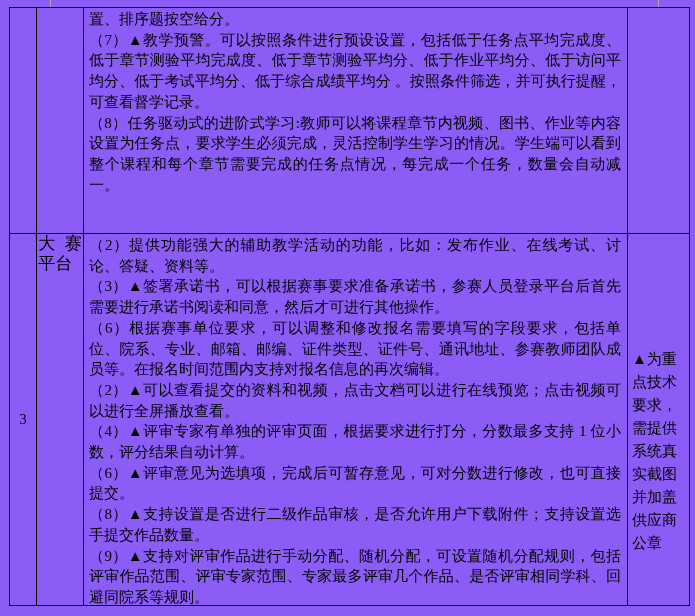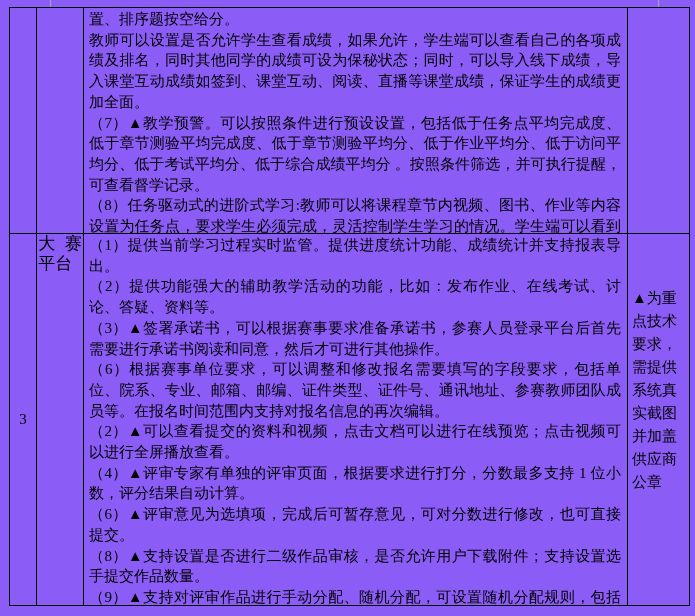--- a/index.html
+++ b/index.html
@@ -75,21 +75,21 @@
     margin: 0;
     text-align: justify;
     text-justify: inter-character;
     word-break: break-all;
   }
   .cell-note {
     padding: 0 0 0 4px;
     font-size: 15px;
   }
   .cell-note .note-inner {
-    margin-top: 53px;
+    margin-top: 114px;
     width: 3.1em;
     line-height: 23px;
     text-align: left;
     word-break: break-all;
   }
 </style>
 </head>
 <body>
 
 <div class="page">
@@ -100,37 +100,35 @@
   <div class="req-table">
 
     <div class="cell cell-no b-right b-bottom"></div>
 
     <div class="cell cell-category b-right b-bottom">
       <div class="cat-inner"></div>
     </div>
 
     <div class="cell cell-content b-right b-bottom">
         <p>置、排序题按空给分。</p>
-        <p>教师可以设置是否允许学生查看成绩，如果允许，学生端可以查看自己的各项成绩及排名，同时其他同学的成绩可设为保秘状态；同时，可以导入线下成绩，导入课堂互动成绩如签到、课堂互动、阅读、直播等课堂成绩，保证学生的成绩更加全面。</p>
         <p>（7）▲教学预警。可以按照条件进行预设设置，包括低于任务点平均完成度、低于章节测验平均完成度、低于章节测验平均分、低于作业平均分、低于访问平均分、低于考试平均分、低于综合成绩平均分 。按照条件筛选，并可执行提醒，可查看督学记录。</p>
         <p>（8）任务驱动式的进阶式学习:教师可以将课程章节内视频、图书、作业等内容设置为任务点，要求学生必须完成，灵活控制学生学习的情况。学生端可以看到整个课程和每个章节需要完成的任务点情况，每完成一个任务，数量会自动减一。</p>
       </div>
 
     <div class="cell cell-note b-bottom">
       <div class="note-inner"></div>
     </div>
 
     <div class="cell cell-no b-right">3</div>
 
     <div class="cell cell-category b-right">
       <div class="cat-inner">大赛平台</div>
     </div>
 
     <div class="cell cell-content b-right">
-        <p>（1）提供当前学习过程实时监管。提供进度统计功能、成绩统计并支持报表导出。</p>
         <p>（2）提供功能强大的辅助教学活动的功能，比如：发布作业、在线考试、讨论、答疑、资料等。</p>
         <p>（3）▲签署承诺书，可以根据赛事要求准备承诺书，参赛人员登录平台后首先需要进行承诺书阅读和同意，然后才可进行其他操作。</p>
         <p>（6）根据赛事单位要求，可以调整和修改报名需要填写的字段要求，包括单位、院系、专业、邮箱、邮编、证件类型、证件号、通讯地址、参赛教师团队成员等。在报名时间范围内支持对报名信息的再次编辑。</p>
         <p>（2）▲可以查看提交的资料和视频，点击文档可以进行在线预览；点击视频可以进行全屏播放查看。</p>
         <p>（4）▲评审专家有单独的评审页面，根据要求进行打分，分数最多支持 1 位小数，评分结果自动计算。</p>
         <p>（6）▲评审意见为选填项，完成后可暂存意见，可对分数进行修改，也可直接提交。</p>
         <p>（8）▲支持设置是否进行二级作品审核，是否允许用户下载附件；支持设置选手提交作品数量。</p>
         <p>（9）▲支持对评审作品进行手动分配、随机分配，可设置随机分配规则，包括评审作品范围、评审专家范围、专家最多评审几个作品、是否评审相同学科、回避同院系等规则。</p>
       </div>
 

